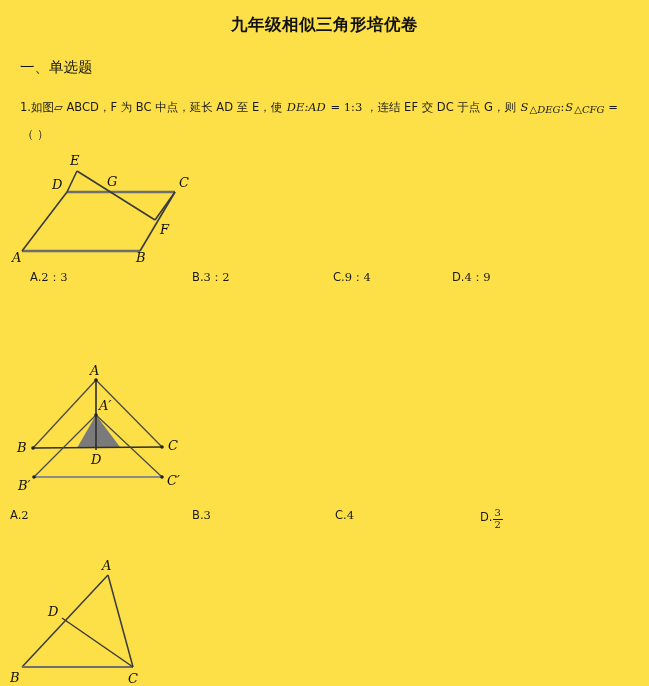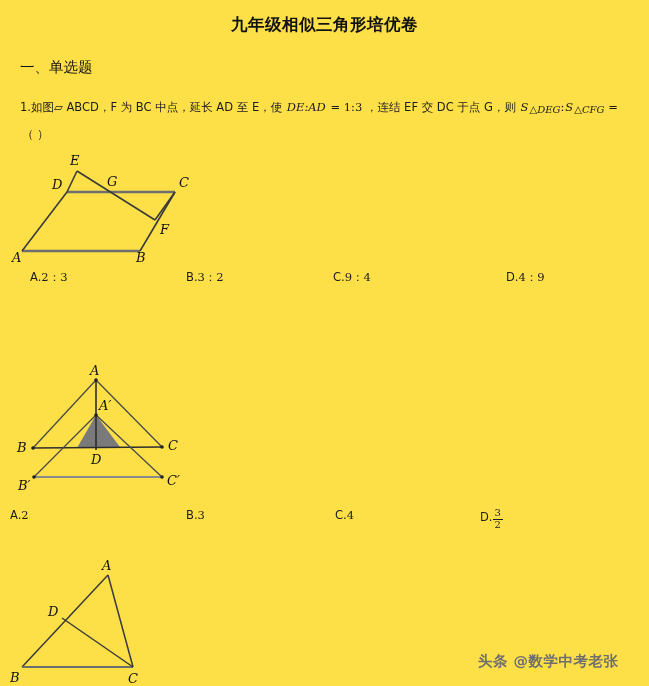--- a/index.html
+++ b/index.html
@@ -79,23 +79,23 @@
     color: #1b1b1b;
     white-space: nowrap;
     font-family: "DejaVu Sans", "Liberation Sans", sans-serif;
   }
   .opt .lbl { font-family: "DejaVu Sans", "Liberation Sans", sans-serif; }
   .opt .val { font-family: "DejaVu Serif", "Liberation Serif", serif; }
 
   #q1-options { top: 270px; }
   #q2-options { top: 508px; }
   .o-a { left: 30px; }
-  .o-b { left: 186px; }
+  .o-b { left: 192px; }
   .o-c { left: 333px; }
-  .o-d { left: 506px; }
+  .o-d { left: 452px; }
 
   .frac {
     display: inline-block;
     vertical-align: -7px;
     text-align: center;
     font-family: "DejaVu Serif", "Liberation Serif", serif;
     font-size: 10px;
     line-height: 1.05;
   }
   .frac .num { display: block; padding: 0 2px; }
@@ -212,15 +212,14 @@
       <line x1="12" y1="109" x2="123" y2="109" stroke="#6e6e6e" stroke-width="2.2"></line>
       <line x1="52" y1="60" x2="123" y2="109" stroke="#3a3a3a" stroke-width="1.5"></line>
 
       <text x="92" y="12">A</text>
       <text x="0" y="124">B</text>
       <text x="118" y="125">C</text>
       <text x="38" y="58">D</text>
     </svg>
   </div>
 
-  <div class="watermark">头条 @数学中考老张</div>
 
 </div>
 
 </body></html>

